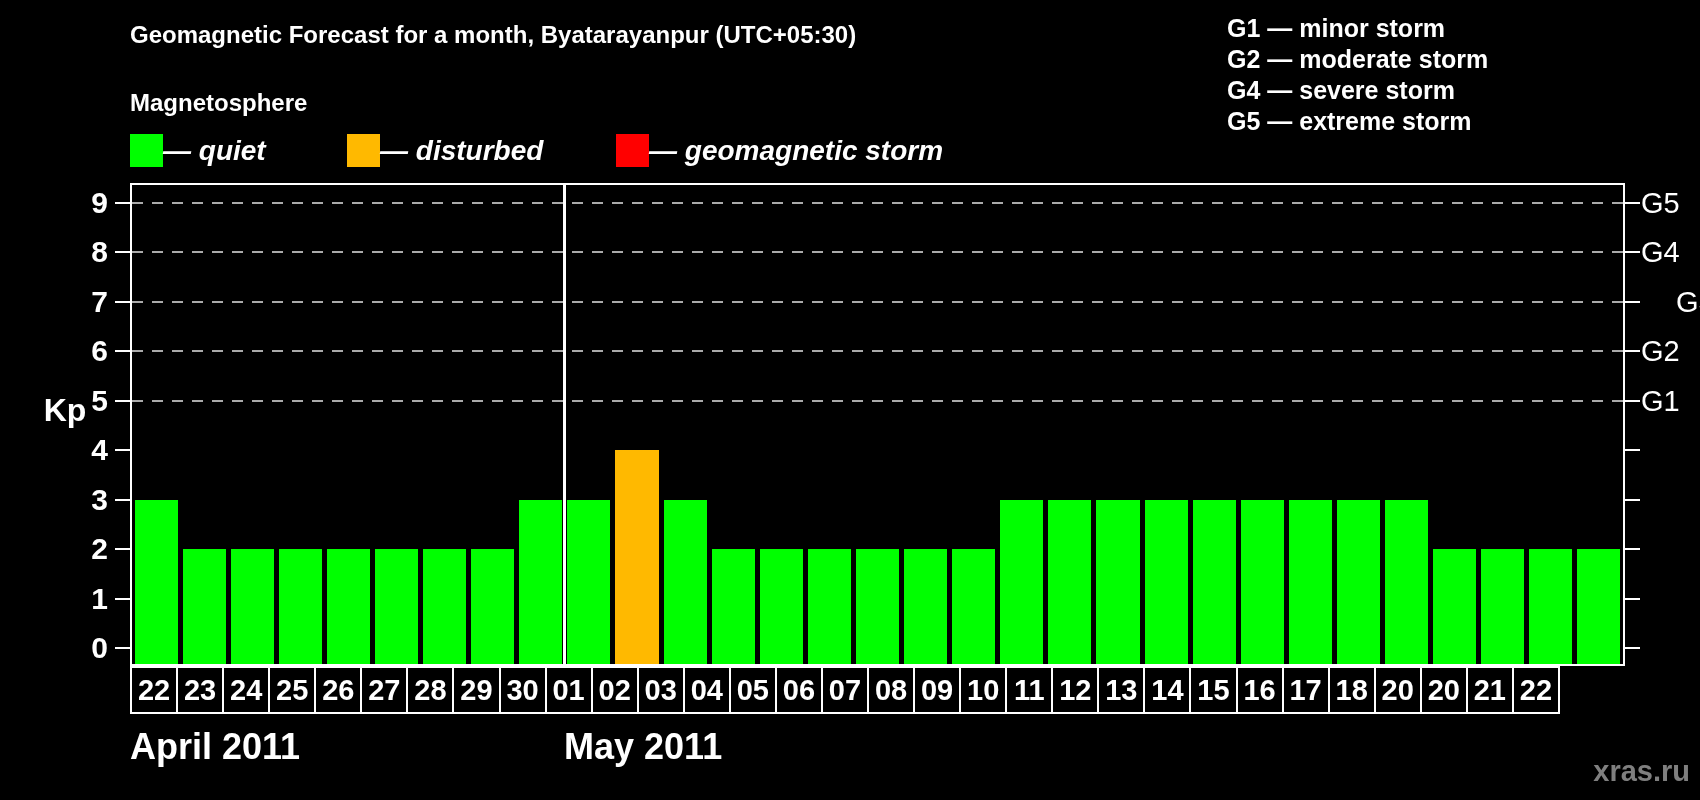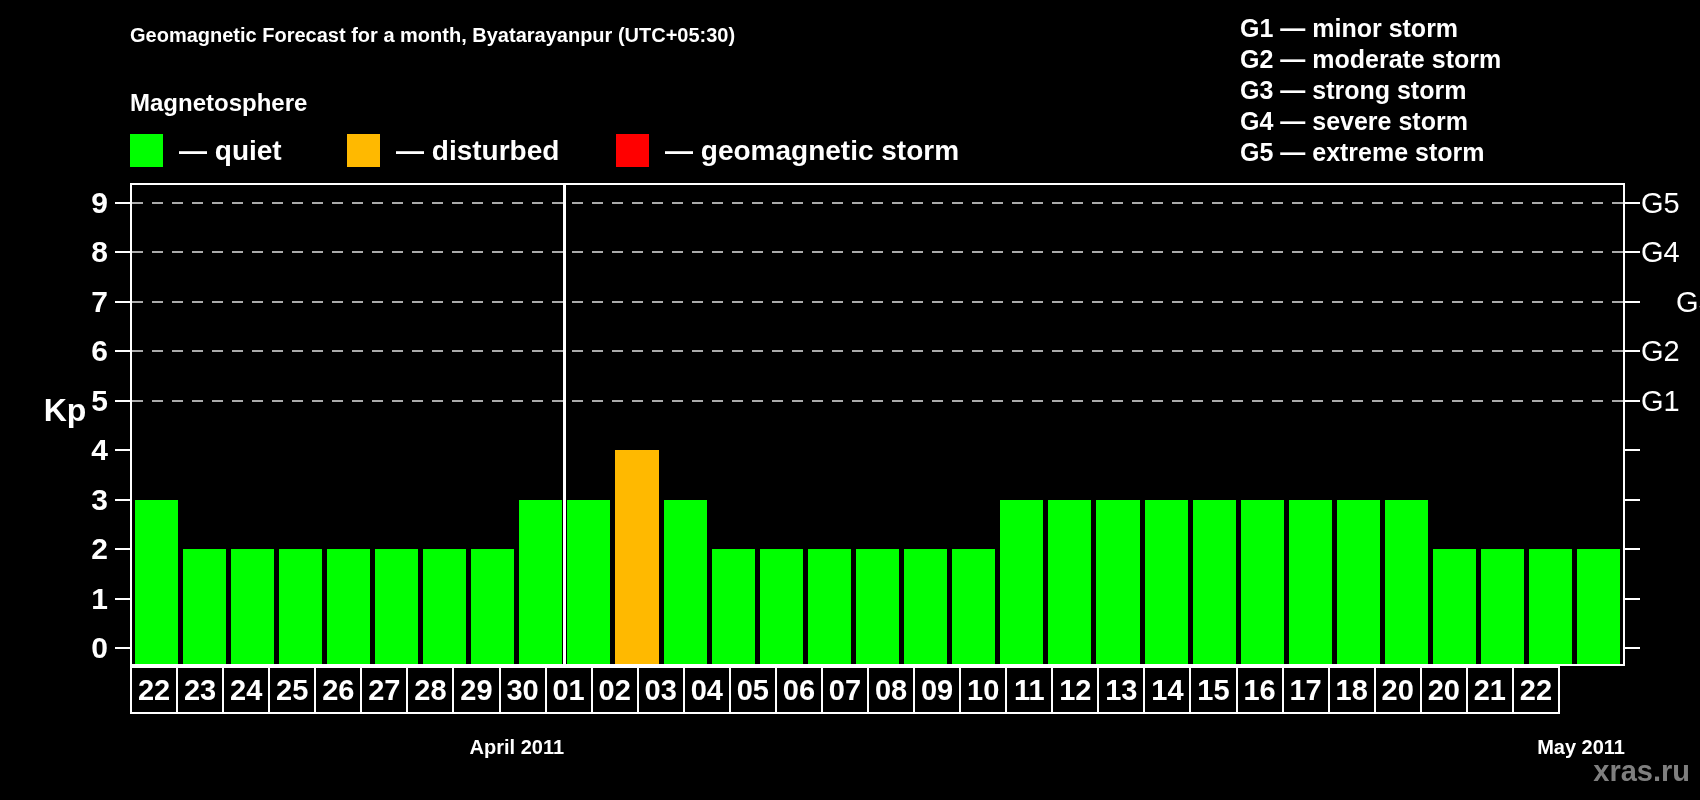--- a/index.html
+++ b/index.html
@@ -1,43 +1,43 @@
 <!DOCTYPE html>
 <html><head>
 <meta charset="utf-8">
 <style>
   html,body{margin:0;padding:0;background:#000;}
   .stage{position:relative;width:1700px;height:800px;background:#000;overflow:hidden;
          font-family:"Liberation Sans",sans-serif;color:#fff;}
-  .title{position:absolute;left:130px;top:17px;font-size:20px;font-weight:bold;line-height:36px;white-space:nowrap;}
+  .title{position:absolute;left:130px;top:17px;font-size:24px;font-weight:bold;line-height:36px;white-space:nowrap;}
   .subtitle{position:absolute;left:130px;top:86px;font-size:24px;font-weight:bold;line-height:34px;}
-  .leg-item{position:absolute;top:134px;display:flex;align-items:flex-end;gap:16px;}
+  .leg-item{position:absolute;top:134px;display:flex;align-items:flex-end;font-style:italic;}
   .li-0{left:130px}.li-1{left:347px}.li-2{left:616px}
   .swatch{width:33px;height:33px;display:inline-block;flex:0 0 auto;}
   .leg-label{font-size:28px;font-weight:bold;line-height:33px;white-space:nowrap;}
   .glegend{position:absolute;left:1227px;top:13px;}
-  .glegend div{font-size:25px;font-weight:bold;line-height:31px;white-space:nowrap;margin-left:13px;}
+  .glegend div{font-size:25px;font-weight:bold;line-height:31px;white-space:nowrap;}
   .kp-title{position:absolute;left:30px;top:392px;width:70px;text-align:center;font-size:32px;font-weight:bold;}
   .plot{position:absolute;left:130px;top:183px;width:1495px;height:483px;border:2px solid #fff;
         box-sizing:border-box;background:#000;}
   .grid{position:absolute;left:0;width:100%;height:2px;
         background:repeating-linear-gradient(90deg,#aaa 0 11px,transparent 11px 20px);}
   .bar{position:absolute;bottom:0;}
   .mdiv{position:absolute;top:0;height:100%;width:3px;background:#fff;}
   .axes{position:absolute;left:0;top:0;width:100%;height:100%;}
   .tick{position:absolute;width:15px;height:2px;background:#fff;}
   .ylab{position:absolute;left:58px;width:50px;height:36px;line-height:36px;text-align:right;
         font-size:30px;font-weight:bold;}
   .glab{position:absolute;left:1641px;height:36px;line-height:36px;font-size:29px;font-weight:normal;}
   .date-row{position:absolute;left:130px;top:666px;width:1430px;height:48px;display:flex;}
   .dbox{flex:1;border:2px solid #fff;margin-left:-2px;box-sizing:border-box;display:flex;
         align-items:center;justify-content:center;font-size:29px;font-weight:bold;background:#000;}
   .dbox:first-child{margin-left:0;}
   .month-row{position:absolute;left:130px;top:724px;width:1495px;height:46px;display:flex;}
-  .mlab{text-align:right;font-size:20px;font-weight:bold;line-height:46px;}
+  .mlab{text-align:left;font-size:36px;font-weight:bold;line-height:46px;}
   .watermark{position:absolute;right:10px;top:754px;font-size:29px;font-weight:bold;
              line-height:34px;color:#7f7f7f;}
 </style>
 </head>
 <body>
 
 <div class="stage">
 
   <div class="title">Geomagnetic Forecast for a month, Byatarayanpur (UTC+05:30)</div>
   <div class="subtitle">Magnetosphere</div>
@@ -53,21 +53,20 @@
     </div>
     <div class="leg-item li-2">
       <span class="swatch" style="background: rgb(255, 0, 0);"></span>
       <span class="leg-label">— geomagnetic storm</span>
     </div>
   </div>
 
   <div class="glegend">
     <div>G1 — minor storm</div>
     <div>G2 — moderate storm</div>
-    <div>G3 — strong storm</div>
     <div>G4 — severe storm</div>
     <div>G5 — extreme storm</div>
   </div>
 
   <div class="kp-title">Kp</div>
 
   <div class="plot">
       <div class="grid" style="top: 214.5px;"></div>
       <div class="grid" style="top: 165px;"></div>
       <div class="grid" style="top: 115.5px;"></div>

